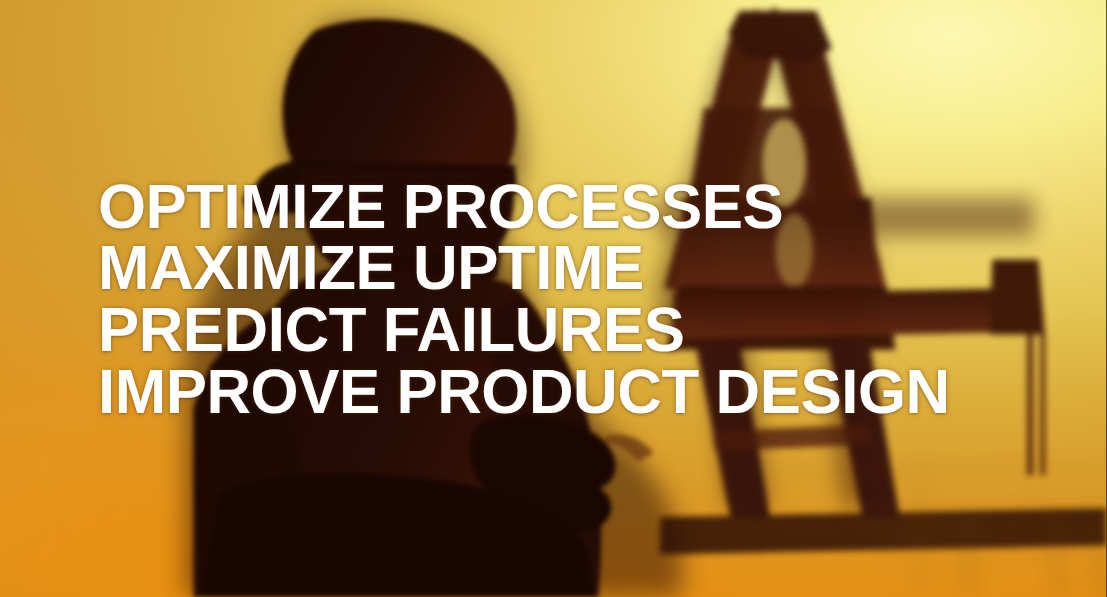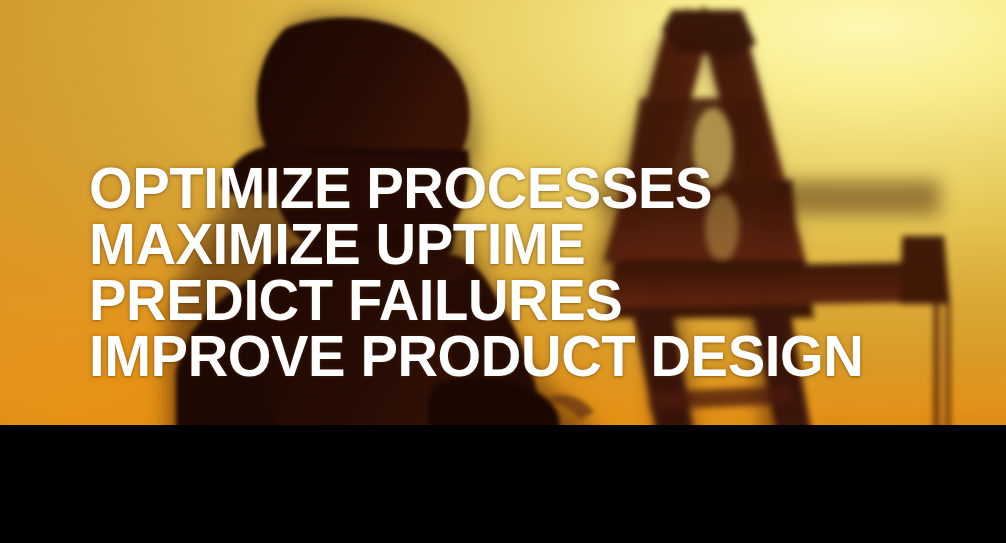--- a/index.html
+++ b/index.html
@@ -3,21 +3,21 @@
 <meta charset="utf-8">
 <style>
   html, body {
     margin: 0;
     padding: 0;
     background: #000;
   }
   #scene {
     position: relative;
     width: 1006px;
-    height: 425px;
+    height: 543px;
     overflow: hidden;
     font-family: "Liberation Sans", sans-serif;
   }
   .sky-base2 {
     position: absolute;
     inset: 0;
     background:
       radial-gradient(115% 110% at 86% 6%,
           rgba(253,248,178,1.0) 0%,
           rgba(248,237,143,1.0) 15%,

